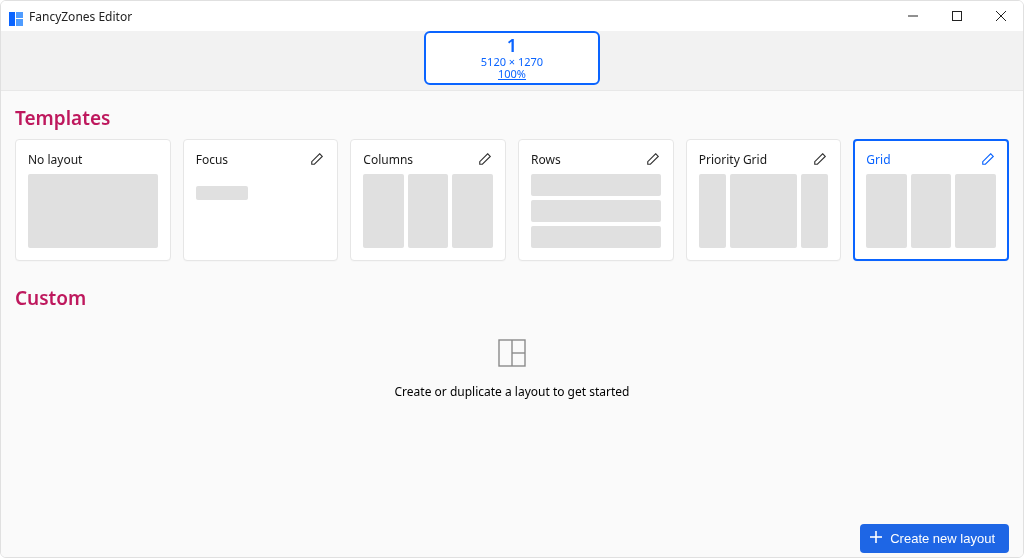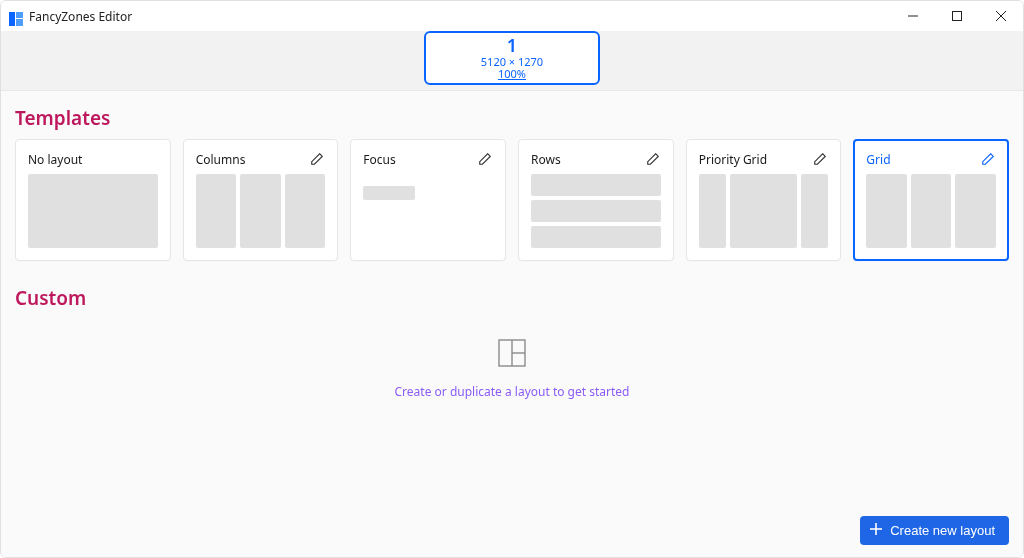--- a/index.html
+++ b/index.html
@@ -150,30 +150,30 @@
     .preview-priority .zone:nth-child(2) { flex: 1 1 50%; height: 100%; }
     .preview-priority .zone:nth-child(3) { flex: 1 1 20%; height: 100%; }
 
     
     .custom-empty {
       margin-top: 28px;
       display: flex;
       flex-direction: column;
       align-items: center;
       gap: 12px;
-      color: #8b5cf6;
+      color: #000000;
       font-size: 12px;
     }
     .custom-empty svg { stroke: #8a8a8a; }
 
     
     .create-btn {
       position: absolute;
       right: 14px;
-      bottom: 12px;
+      bottom: 4px;
       background: #1e66e5;
       color: #fff;
       border: none;
       border-radius: 4px;
       padding: 7px 14px 7px 10px;
       font-size: 13px;
       display: flex;
       align-items: center;
       gap: 8px;
       cursor: pointer;
@@ -230,44 +230,44 @@
       <div class="tpl-head">
         <span class="tpl-title">No layout</span>
       </div>
       <div class="tpl-preview preview-nolayout">
         <div class="zone"></div>
       </div>
     </div>
 
     <div class="tpl-card">
       <div class="tpl-head">
+        <span class="tpl-title">Focus</span>
+        <span class="edit-icon">
+          <svg viewBox="0 0 16 16" fill="none" stroke-width="1.3">
+              <path d="M11 2l3 3-9 9H2v-3l9-9z"></path>
+            </svg>
+        </span>
+      </div>
+      <div class="tpl-preview preview-focus">
+        <div class="zone"></div>
+      </div>
+    </div>
+
+    <div class="tpl-card">
+      <div class="tpl-head">
         <span class="tpl-title">Columns</span>
         <span class="edit-icon">
           <svg viewBox="0 0 16 16" fill="none" stroke-width="1.3">
               <path d="M11 2l3 3-9 9H2v-3l9-9z"></path>
             </svg>
         </span>
       </div>
       <div class="tpl-preview preview-columns">
         <div class="zone"></div>
         <div class="zone"></div>
-        <div class="zone"></div>
-      </div>
-    </div>
-
-    <div class="tpl-card">
-      <div class="tpl-head">
-        <span class="tpl-title">Focus</span>
-        <span class="edit-icon">
-          <svg viewBox="0 0 16 16" fill="none" stroke-width="1.3">
-              <path d="M11 2l3 3-9 9H2v-3l9-9z"></path>
-            </svg>
-        </span>
-      </div>
-      <div class="tpl-preview preview-focus">
         <div class="zone"></div>
       </div>
     </div>
 
     <div class="tpl-card">
       <div class="tpl-head">
         <span class="tpl-title">Rows</span>
         <span class="edit-icon">
           <svg viewBox="0 0 16 16" fill="none" stroke-width="1.3">
               <path d="M11 2l3 3-9 9H2v-3l9-9z"></path>

